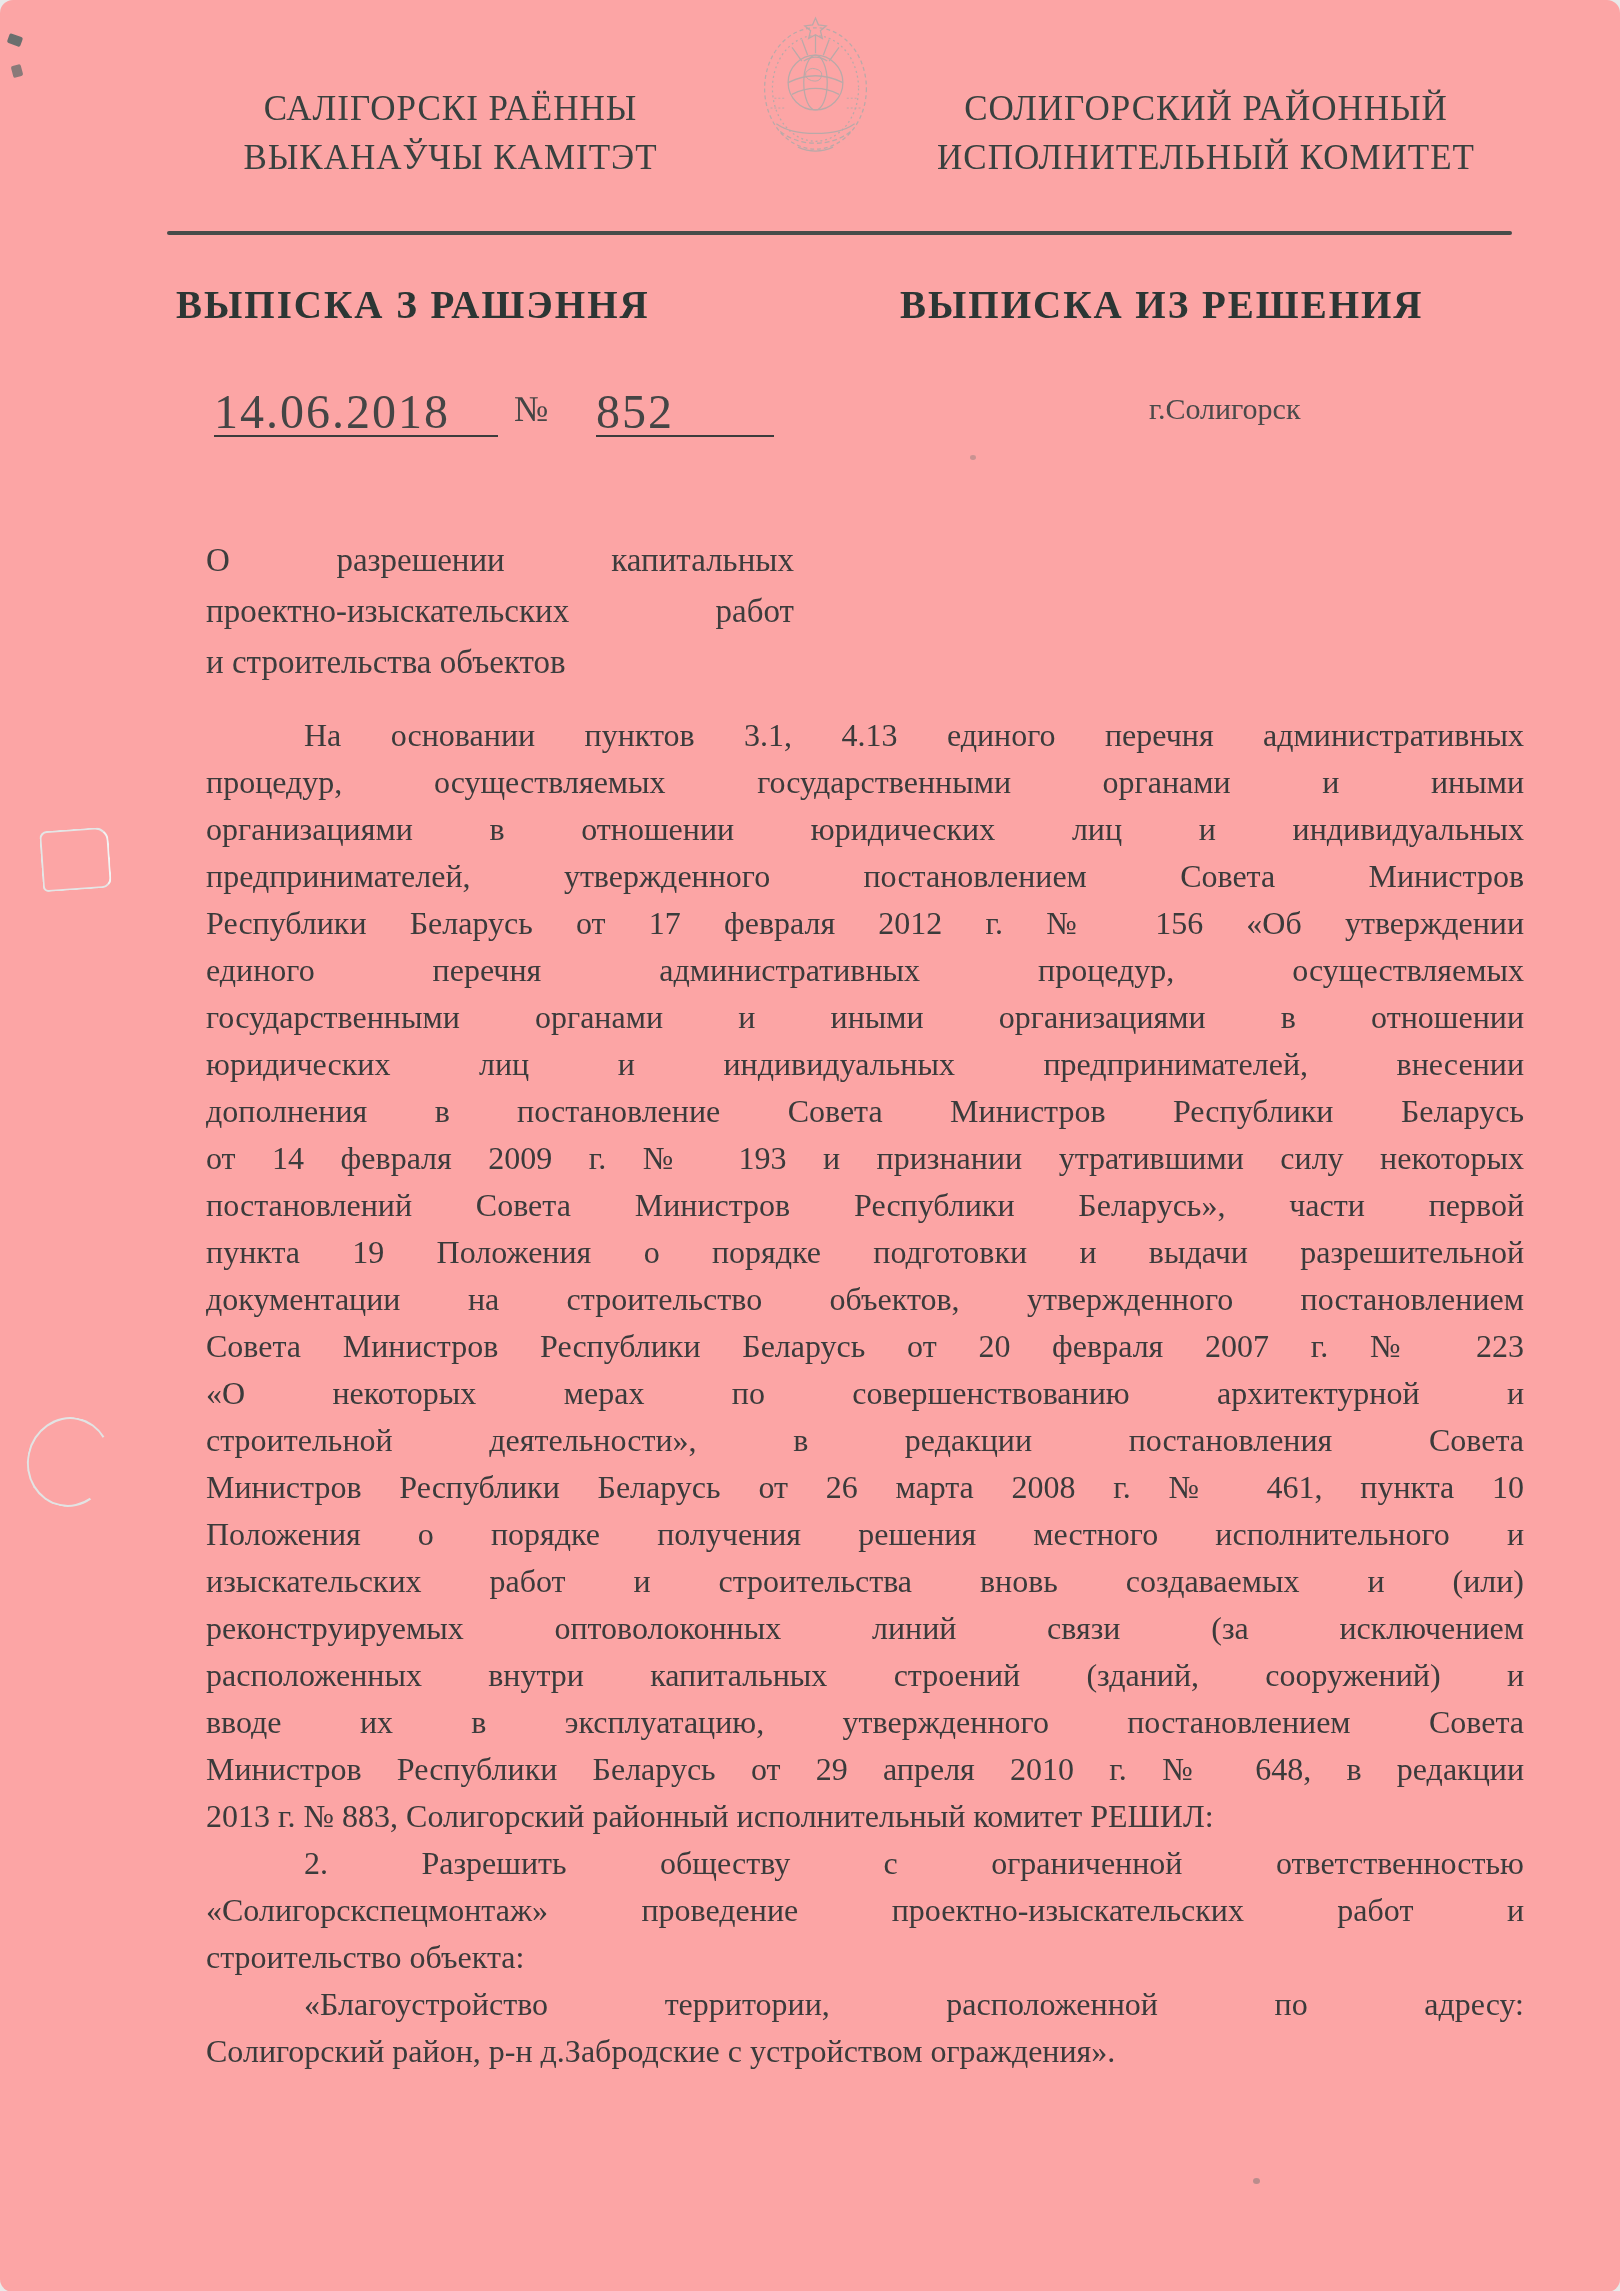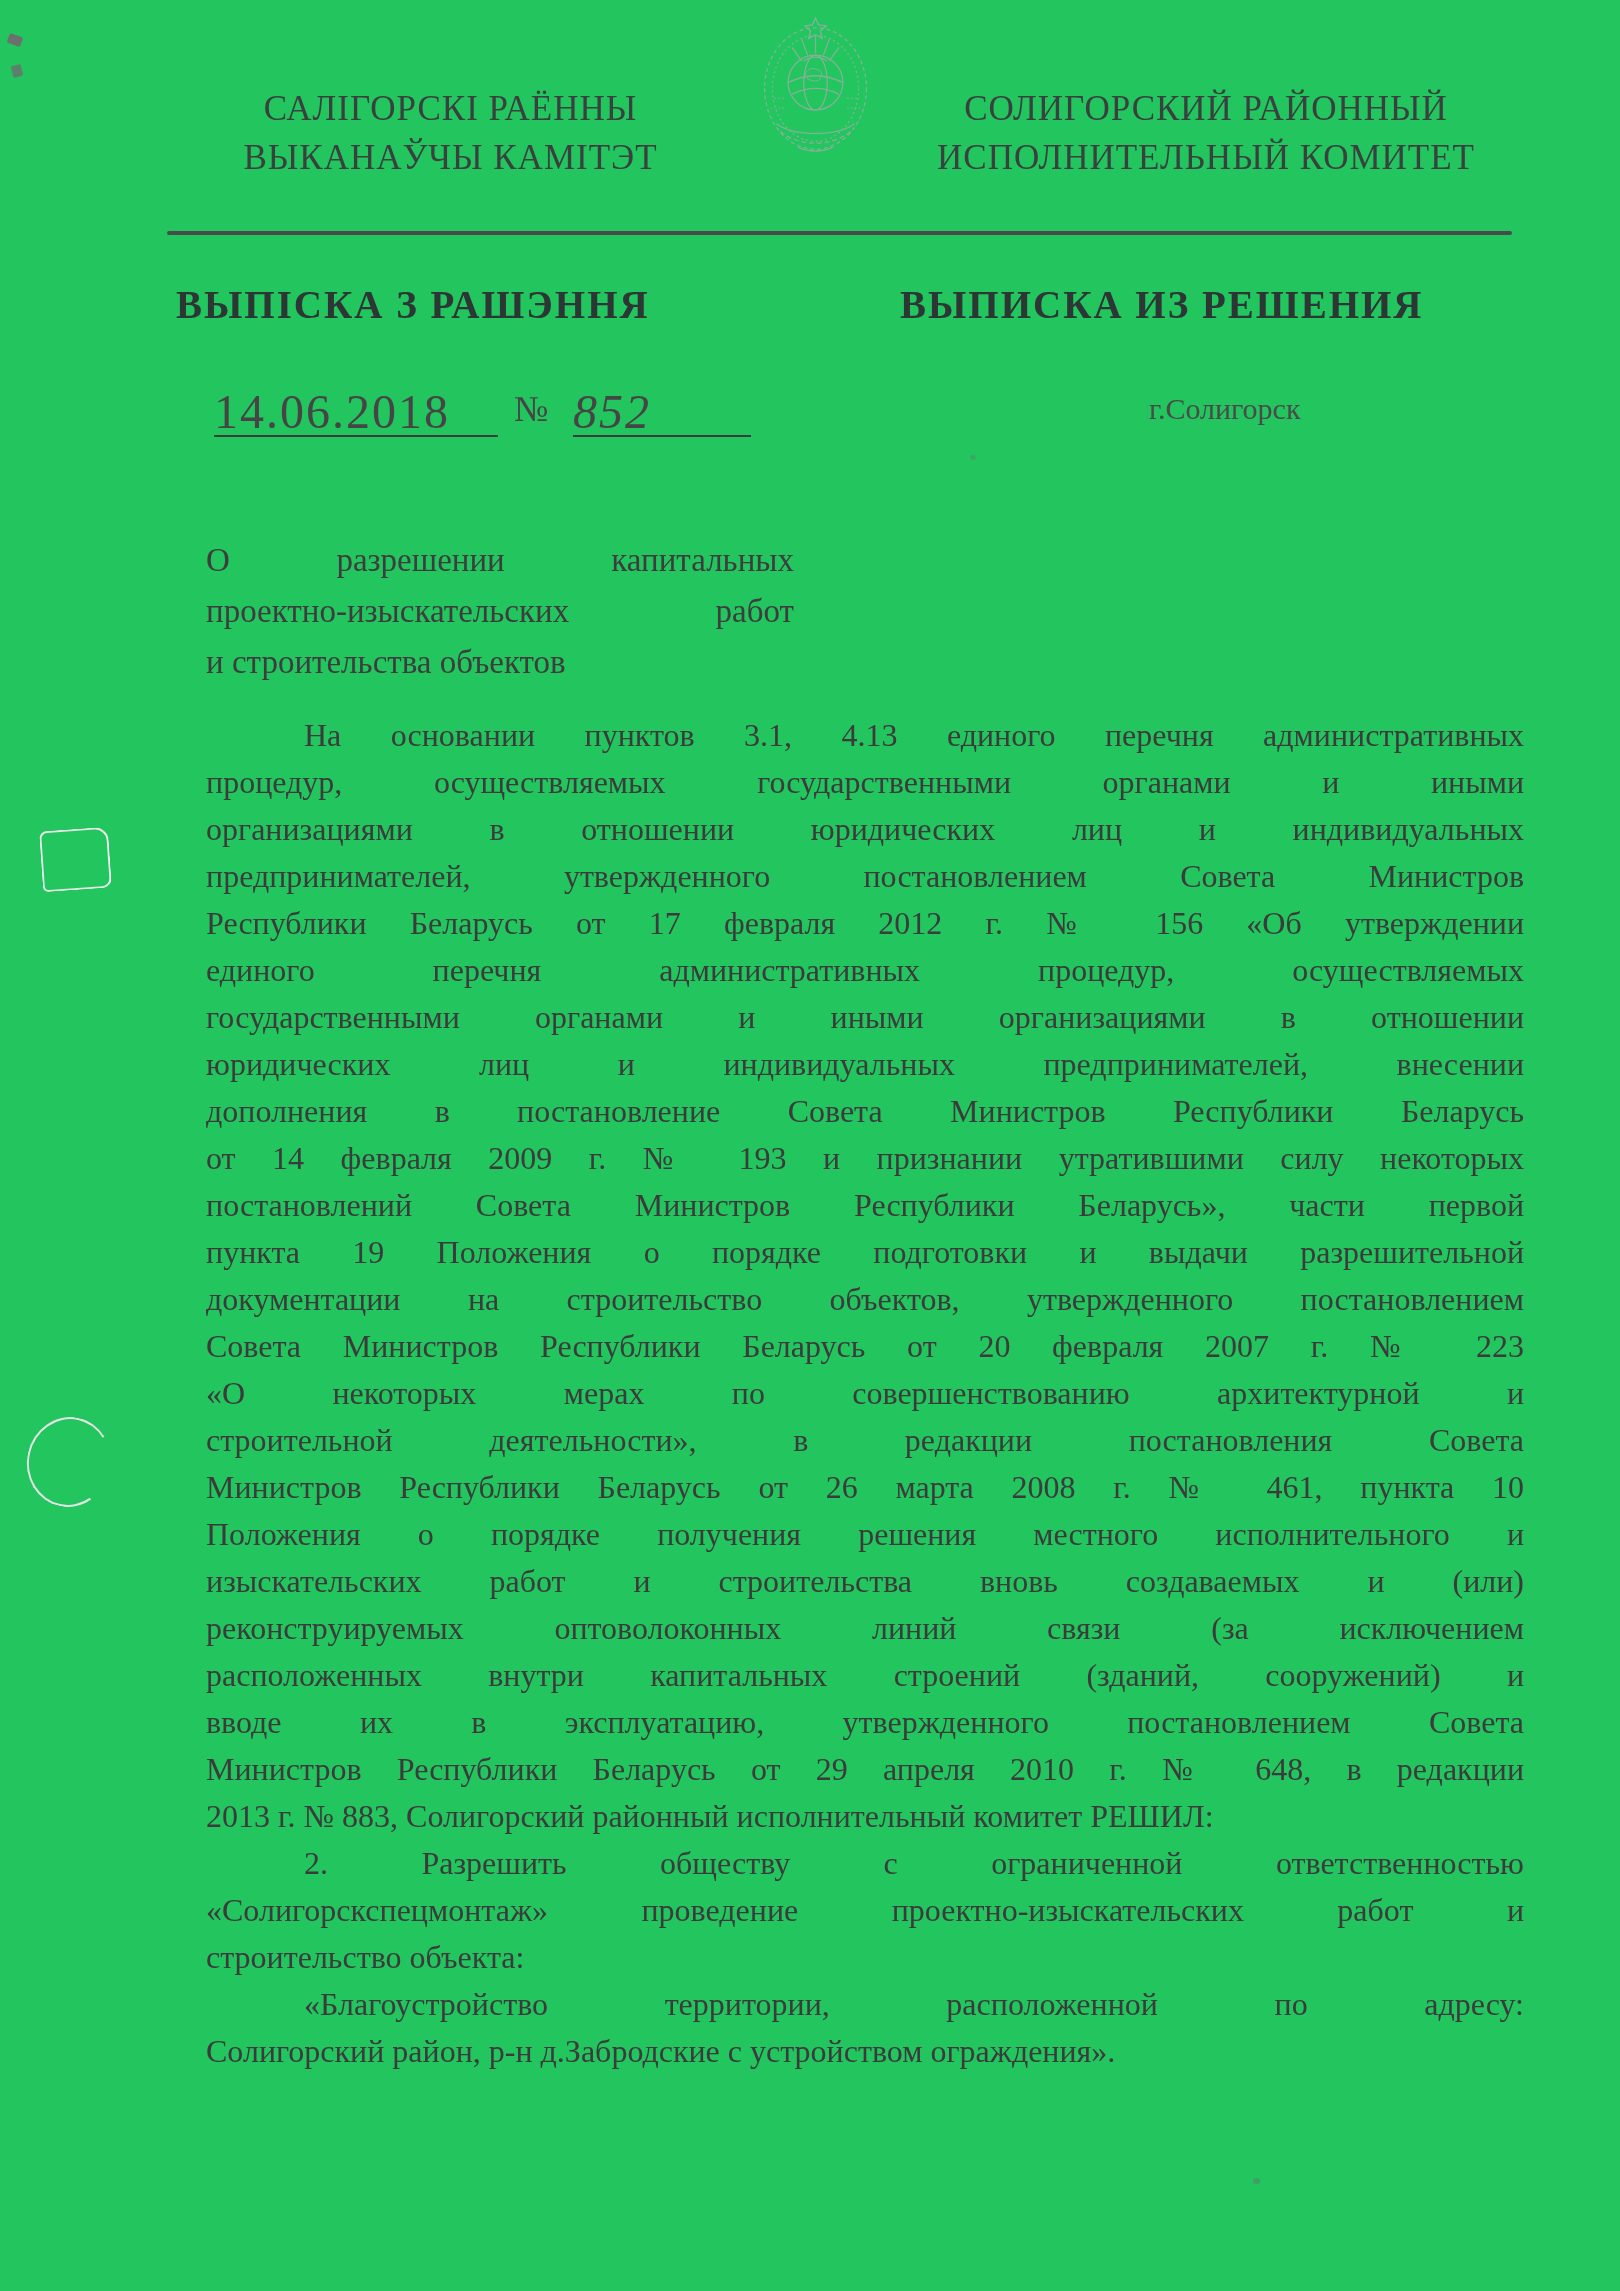--- a/index.html
+++ b/index.html
@@ -1,22 +1,23 @@
 <!DOCTYPE html>
 <html><head>
 <meta charset="utf-8">
 <style>
   html,body{margin:0;padding:0;background:#e9e9e9;}
   .page{
     position:relative;
     width:1620px;height:2292px;
-    background:#22c55e;
+    background:#fca5a5;
     font-family:"Liberation Serif","DejaVu Serif",serif;
     color:#3a3a3a;
     overflow:hidden;
+    border-radius:13px;
   }
   
   .org{
     position:absolute;top:84px;
     text-align:center;
     font-size:35px;line-height:49px;
     letter-spacing:1px;color:#39413f;
   }
   .org-left{left:176px;width:549px;}
   .org-right{left:900px;width:612px;}
@@ -30,21 +31,21 @@
   }
   .doc-title-left{left:176px;width:549px;}
   .doc-title-right{left:900px;width:612px;}
   
   .date-cell{
     position:absolute;top:384px;height:51px;
     border-bottom:2.9px solid #3c3c3c;
     font-size:48px;letter-spacing:2px;color:#454545;
   }
   .date-value{left:214px;width:284px;}
-  .number-value{left:573px;width:178px;font-style:italic;}
+  .number-value{left:596px;width:178px;}
   .no-sign{position:absolute;left:514px;top:388px;font-size:36px;color:#454545;}
   .city{position:absolute;left:1149px;top:392px;font-size:30px;color:#4a4a4a;}
   
   .subject{
     position:absolute;left:206px;top:535px;width:588px;
     font-size:33px;line-height:51px;color:#3d3d3d;
   }
   
   .body-text{
     position:absolute;left:206px;top:712px;width:1318px;

